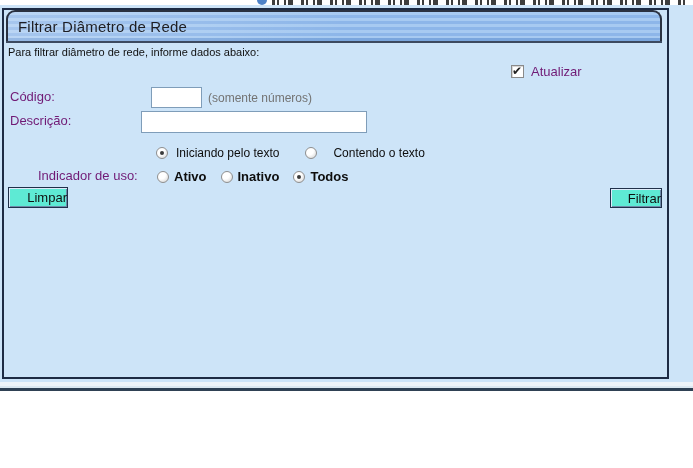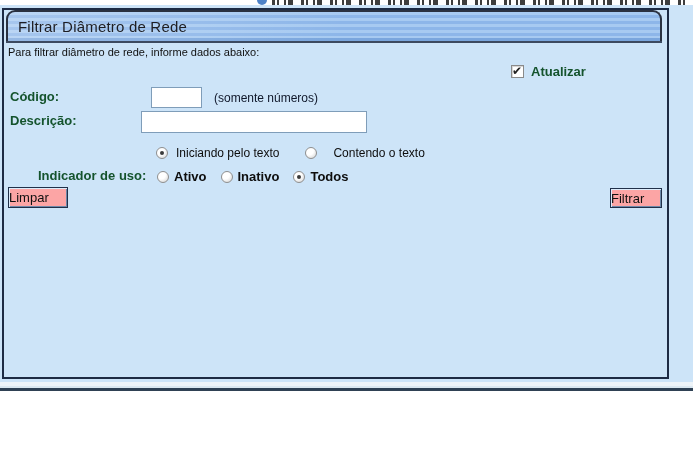--- a/index.html
+++ b/index.html
@@ -33,26 +33,26 @@
     box-shadow: inset 0 -3px 0 #7aa6dd, 0 2px 0 #3c4a60;
   }
   .titlebar::after { content:""; position:absolute; inset:0; border-radius:7px 7px 0 0;
     background: linear-gradient(90deg, rgba(255,255,255,.22), rgba(255,255,255,0) 52%); }
   .title-text { position:absolute; left:10px; top:6px; font-size:15px; color:#1d1d22; letter-spacing:.2px; z-index:2; }
 
   .subtitle { position:absolute; left:4px; top:36px; font-size:11px; color:#101010; }
 
   .row-atualizar { position:absolute; left:507px; top:54px; display:flex; align-items:center; gap:7px; }
 
-  label.b { font-weight:bold; font-size:13px; color:#14532d; }
+  label.b { font-weight:normal; font-size:13px; color:#701a75; }
   .plain { font-size:12px; color:#0d0d0d; }
 
   .lbl-codigo { position:absolute; left:6px; top:79px; }
   .inp-codigo { position:absolute; left:147px; top:77px; width:51px; height:21px; border:1px solid #7f9db9; background:#ffffff; font-size:13px; padding:0 3px; }
-  .hint-codigo { position:absolute; left:204px; top:81px; font-size:12px; color:#0f172a;margin-left:6px; }
+  .hint-codigo { position:absolute; left:204px; top:81px; font-size:12px; color:#737373; }
 
   .lbl-desc { position:absolute; left:6px; top:103px; }
   .inp-desc { position:absolute; left:137px; top:101px; width:226px; height:22px; border:1px solid #7f9db9; background:#ffffff; font-size:13px; padding:0 3px; }
 
   
   .cb { width:13px; height:13px; background:#ffffff; border:1px solid #8a8a8a; box-shadow: inset 1px 1px 0 #d7d7d7; position:relative; cursor:default; }
   .cb.checked::after { content:"\2714"; position:absolute; left:0px; top:-2px; font-size:12px; color:#222; }
 
   
   .radio { width:12px; height:12px; border-radius:50%; border:1px solid #8f8f8f;
@@ -63,23 +63,23 @@
   .row-match { position:absolute; left:152px; top:136px; display:flex; align-items:center; }
   .row-match .radio { margin-right:8px; }
   .row-match .gap { width:26px; }
 
   .lbl-indicador { position:absolute; left:6px; top:158px;margin-left:28px; }
   .row-indicador { position:absolute; left:153px; top:159px; display:flex; align-items:center; }
   .row-indicador .radio { margin-right:5px; }
   .row-indicador .gap { width:14px; }
   .row-indicador .b-inline { font-weight:bold; font-size:13px; color:#0d0d0d;text-align:center; }
 
-  .btn { position:absolute; height:21px; background:#fca5a5; border:1px solid #20304a;
+  .btn { position:absolute; height:21px; background:#5eead4; border:1px solid #20304a;
     box-shadow: inset 1px 1px 0 #ddebfa, inset -1px -1px 0 #6d88a8;
-    font-size:13px; color:#101010; text-align:left; line-height:19px; font-family:"Liberation Sans", sans-serif; cursor:pointer; }
+    font-size:13px; color:#101010; text-align:right; line-height:19px; font-family:"Liberation Sans", sans-serif; cursor:pointer; }
   .btn-limpar { left:4px; top:177px; width:60px; }
   .btn-filtrar { left:606px; top:178px; width:52px; height:20px; }
 </style>
 </head>
 <body>
 
 <div class="top-strip">
   <div class="top-dot"></div>
   <div class="top-frags"></div>
 </div>

